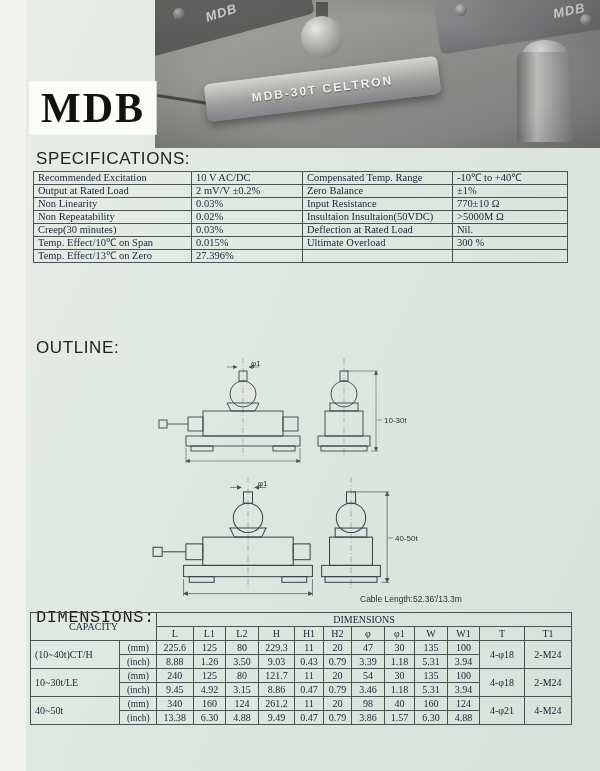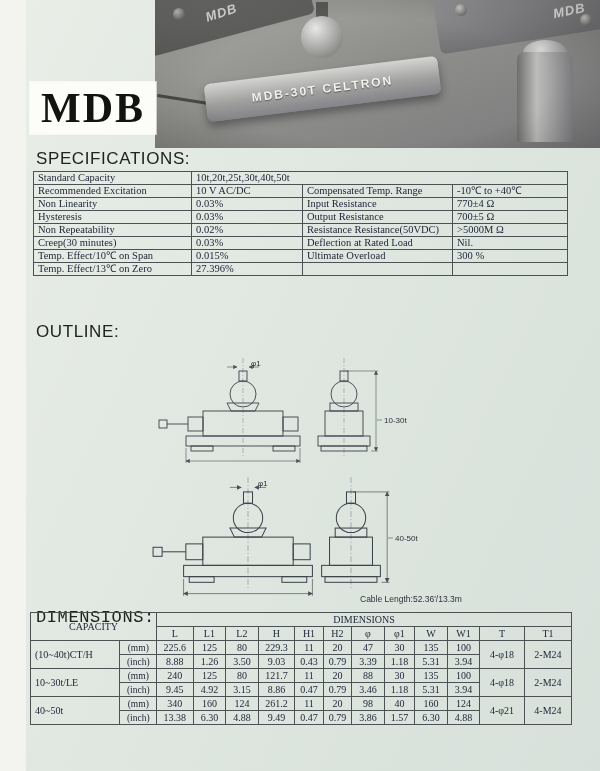--- a/index.html
+++ b/index.html
@@ -46,21 +46,21 @@
   
   .mdb-title { position:absolute; left:30px; top:82px; width:126px; height:52px; background:#fcfcf8;
                display:flex; align-items:center; justify-content:center; box-shadow:0 0 0 1px rgba(255,255,255,0.6); }
   .mdb-title h1 { font-family:"Liberation Serif",serif; font-weight:700; font-size:42px;
                   color:#121210; letter-spacing:2px; line-height:1; }
 
   
   .section-heading { position:absolute; left:36px; font-family:"Liberation Sans",sans-serif;
                      font-size:17px; color:#20241f; letter-spacing:0.6px; }
   .h-spec { top:149px; }
-  .h-outline { top:322px; }
+  .h-outline { top:338px; }
   .h-dims { top:608px;font-family:Liberation Mono, monospace; }
 
   
   .spec-table { position:absolute; left:33px; top:171px; width:534px; border-collapse:collapse;
                 table-layout:fixed; font-size:10.5px; color:#20293a; }
   .spec-table td { border:1px solid #4c5154; padding:0 4px; height:13px; line-height:12px;
                    overflow:hidden; white-space:nowrap; }
 
   
   .outline-svg { position:absolute; left:148px; top:352px; }
@@ -111,45 +111,41 @@
 
   <table class="spec-table">
     <colgroup>
         <col style="width:158px">
         <col style="width:111px">
         <col style="width:150px">
         <col style="width:115px">
       </colgroup>
     <tbody>
       <tr>
-        <td>Standard Capacity</td>
-        <td colspan="3">10t,20t,25t,30t,40t,50t</td>
-      </tr>
-      <tr>
         <td>Recommended Excitation</td>
         <td>10 V AC/DC</td>
         <td>Compensated Temp. Range</td>
         <td>-10℃  to +40℃</td>
       </tr>
       <tr>
+        <td>Output at Rated Load</td>
+        <td>2 mV/V ±0.2%</td>
+        <td>Zero Balance</td>
+        <td>±1%</td>
+      </tr>
+      <tr>
         <td>Non Linearity</td>
         <td>0.03%</td>
         <td>Input Resistance</td>
-        <td>770±4  Ω</td>
-      </tr>
-      <tr>
-        <td>Hysteresis</td>
-        <td>0.03%</td>
-        <td>Output Resistance</td>
-        <td>700±5  Ω</td>
+        <td>770±10  Ω</td>
       </tr>
       <tr>
         <td>Non Repeatability</td>
         <td>0.02%</td>
-        <td>Resistance Resistance(50VDC)</td>
+        <td>Insultaion Insultaion(50VDC)</td>
         <td>&gt;5000M  Ω</td>
       </tr>
       <tr>
         <td>Creep(30 minutes)</td>
         <td>0.03%</td>
         <td>Deflection at Rated Load</td>
         <td>Nil.</td>
       </tr>
       <tr>
         <td>Temp. Effect/10℃ on Span</td>
@@ -291,21 +287,21 @@
 
       <tr>
         <td rowspan="2" class="cap">10~30t/LE</td>
         <td class="unit">(mm)</td>
         <td>240</td>
         <td>125</td>
         <td>80</td>
         <td>121.7</td>
         <td>11</td>
         <td>20</td>
-        <td>88</td>
+        <td>54</td>
         <td>30</td>
         <td>135</td>
         <td>100</td>
         <td rowspan="2">4-φ18</td>
         <td rowspan="2">2-M24</td>
       </tr>
       <tr>
         <td class="unit">(inch)</td>
         <td>9.45</td>
         <td>4.92</td>

